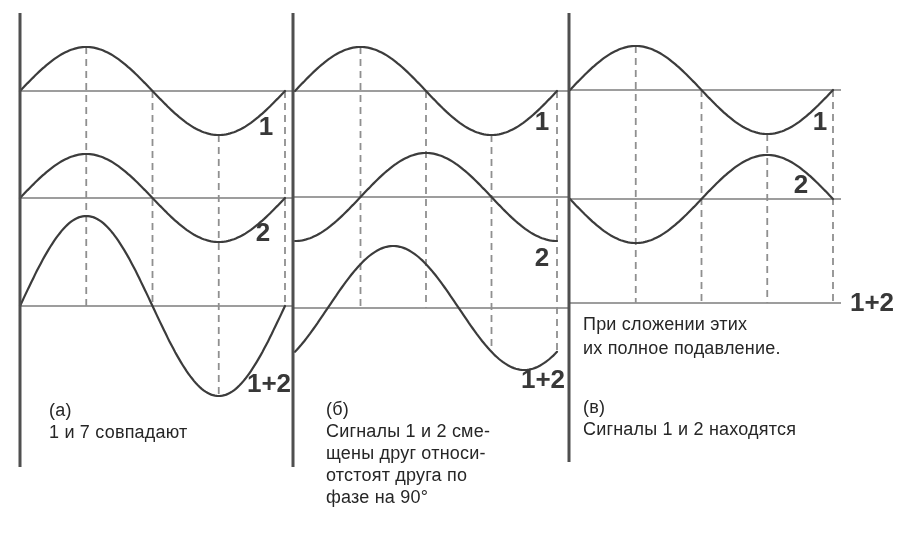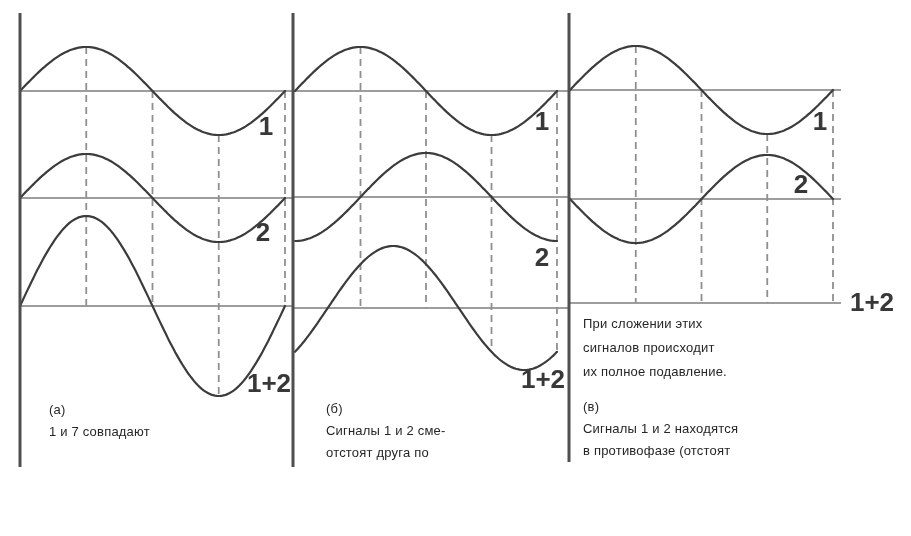--- a/index.html
+++ b/index.html
@@ -6,21 +6,21 @@
   .figure{
     position:relative;
     width:911px;height:536px;
     background:#ffffff;
     font-family:"Liberation Sans", sans-serif;
     overflow:hidden;
   }
   svg{position:absolute;left:0;top:0;}
   .caption{
     position:absolute;
-    font-size:13px;
+    font-size:18px;
     line-height:22px;
     color:#262626;
     letter-spacing:0.2px;
     white-space:nowrap;
   }
   .caption-a{left:49px;top:399px;}
   .caption-b{left:326px;top:398px;}
   .note-v{left:583px;top:312px;line-height:24px;}
   .caption-v{left:583px;top:396px;}
 </style>
@@ -74,28 +74,28 @@
     </svg>
 
   <div class="caption caption-a">
     <div>(а)</div>
     <div>1 и 7 совпадают</div>
   </div>
 
   <div class="caption caption-b">
     <div>(б)</div>
     <div>Сигналы 1 и 2 сме-</div>
+    <div>щены друг относи-</div>
     <div>отстоят друга по</div>
+    <div>фазе на 90°</div>
   </div>
 
   <div class="caption note-v">
     <div>При сложении этих</div>
-    <div>сигналов происходит</div>
     <div>их полное подавление.</div>
   </div>
 
   <div class="caption caption-v">
     <div>(в)</div>
     <div>Сигналы 1 и 2 находятся</div>
-    <div>в противофазе (отстоят</div>
   </div>
 
 </div>
 
 </body></html>

